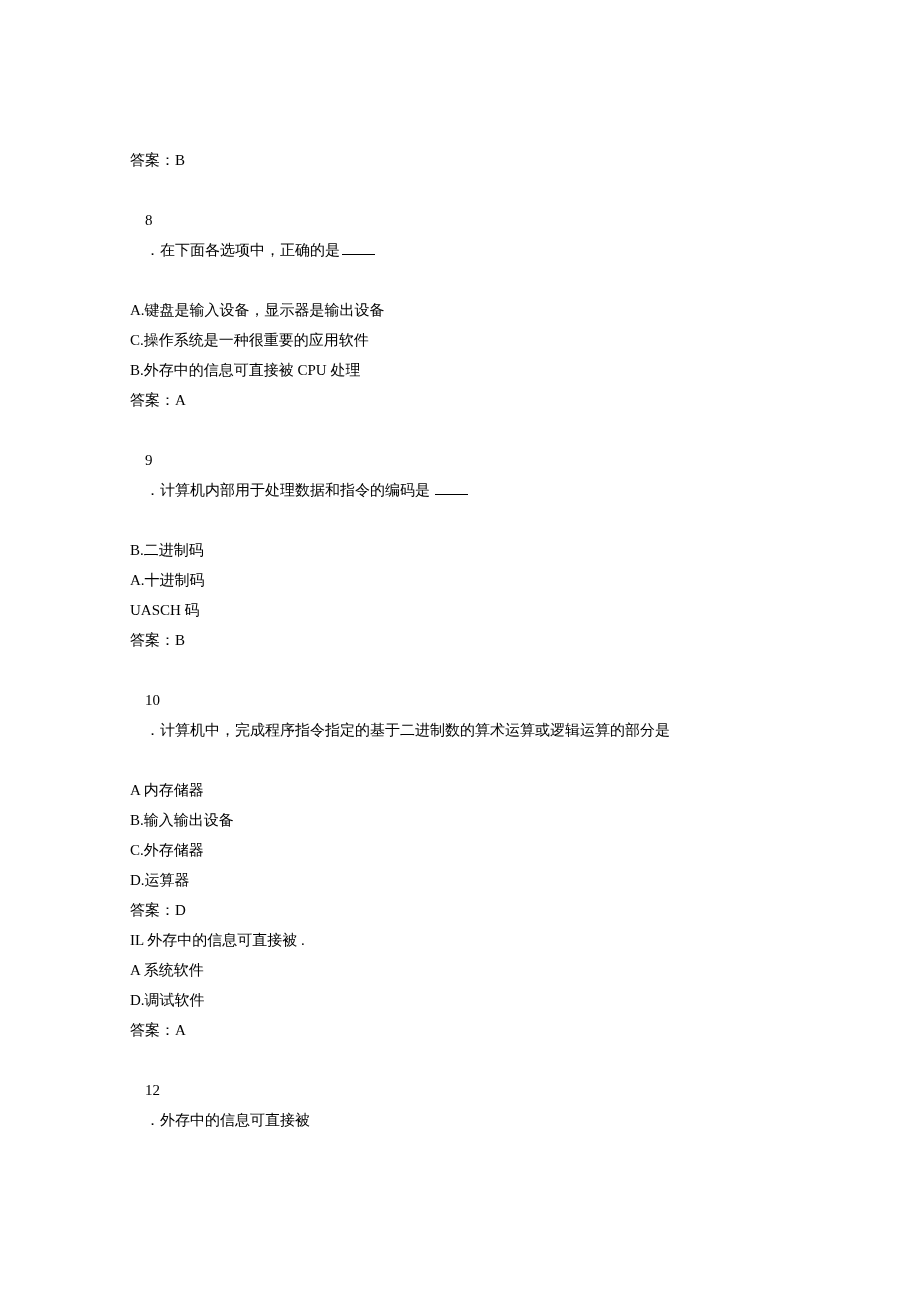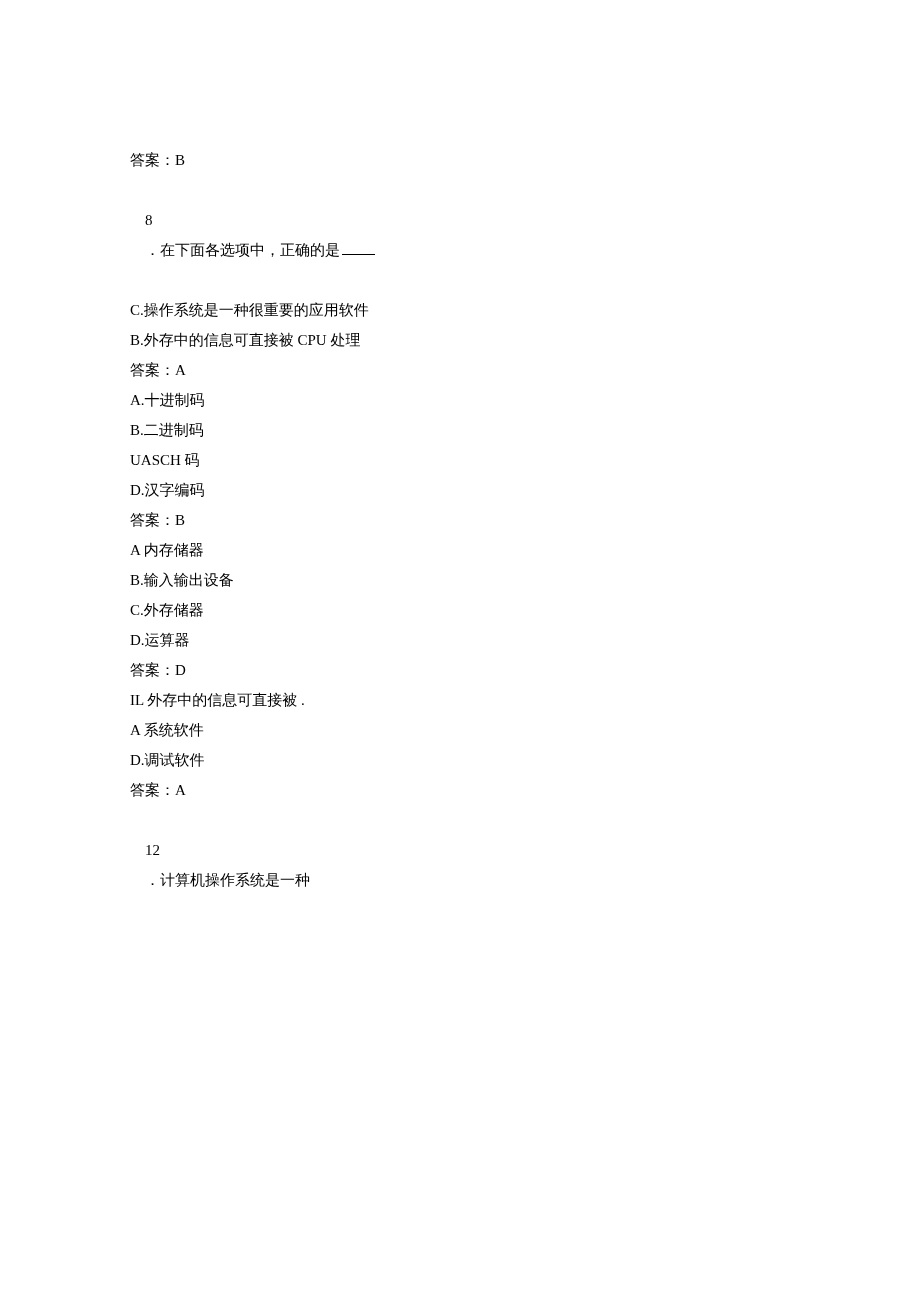--- a/index.html
+++ b/index.html
@@ -37,39 +37,47 @@
 <body>
 
 <div class="page">
 
   <div class="line">答案：B</div>
 
   <div class="line">
     <span class="qnum">8</span>
     <span>．在下面各选项中，正确的是</span><span class="blank"></span>
   </div>
+  <div class="line">A.键盘是输入设备，显示器是输出设备</div>
   <div class="line">C.操作系统是一种很重要的应用软件</div>
   <div class="line">B.外存中的信息可直接被 CPU 处理</div>
   <div class="line">答案：A</div>
 
+  <div class="line">
+    <span class="qnum">9</span>
+    <span>．计算机内部用于处理数据和指令的编码是 </span><span class="blank"></span>
+  </div>
+  <div class="line">B.二进制码</div>
   <div class="line">A.十进制码</div>
-  <div class="line">B.二进制码</div>
   <div class="line">UASCH 码</div>
-  <div class="line">D.汉字编码</div>
   <div class="line">答案：B</div>
 
+  <div class="line">
+    <span class="qnum">10</span>
+    <span>．计算机中，完成程序指令指定的基于二进制数的算术运算或逻辑运算的部分是</span>
+  </div>
   <div class="line">A 内存储器</div>
   <div class="line">B.输入输出设备</div>
   <div class="line">C.外存储器</div>
   <div class="line">D.运算器</div>
   <div class="line">答案：D</div>
 
   <div class="line">IL 外存中的信息可直接被 .</div>
   <div class="line">A 系统软件</div>
   <div class="line">D.调试软件</div>
   <div class="line">答案：A</div>
 
   <div class="line">
     <span class="qnum">12</span>
-    <span>．计算机操作系统是一种</span>
+    <span>．外存中的信息可直接被</span>
   </div>
 
 </div>
 
 </body></html>

